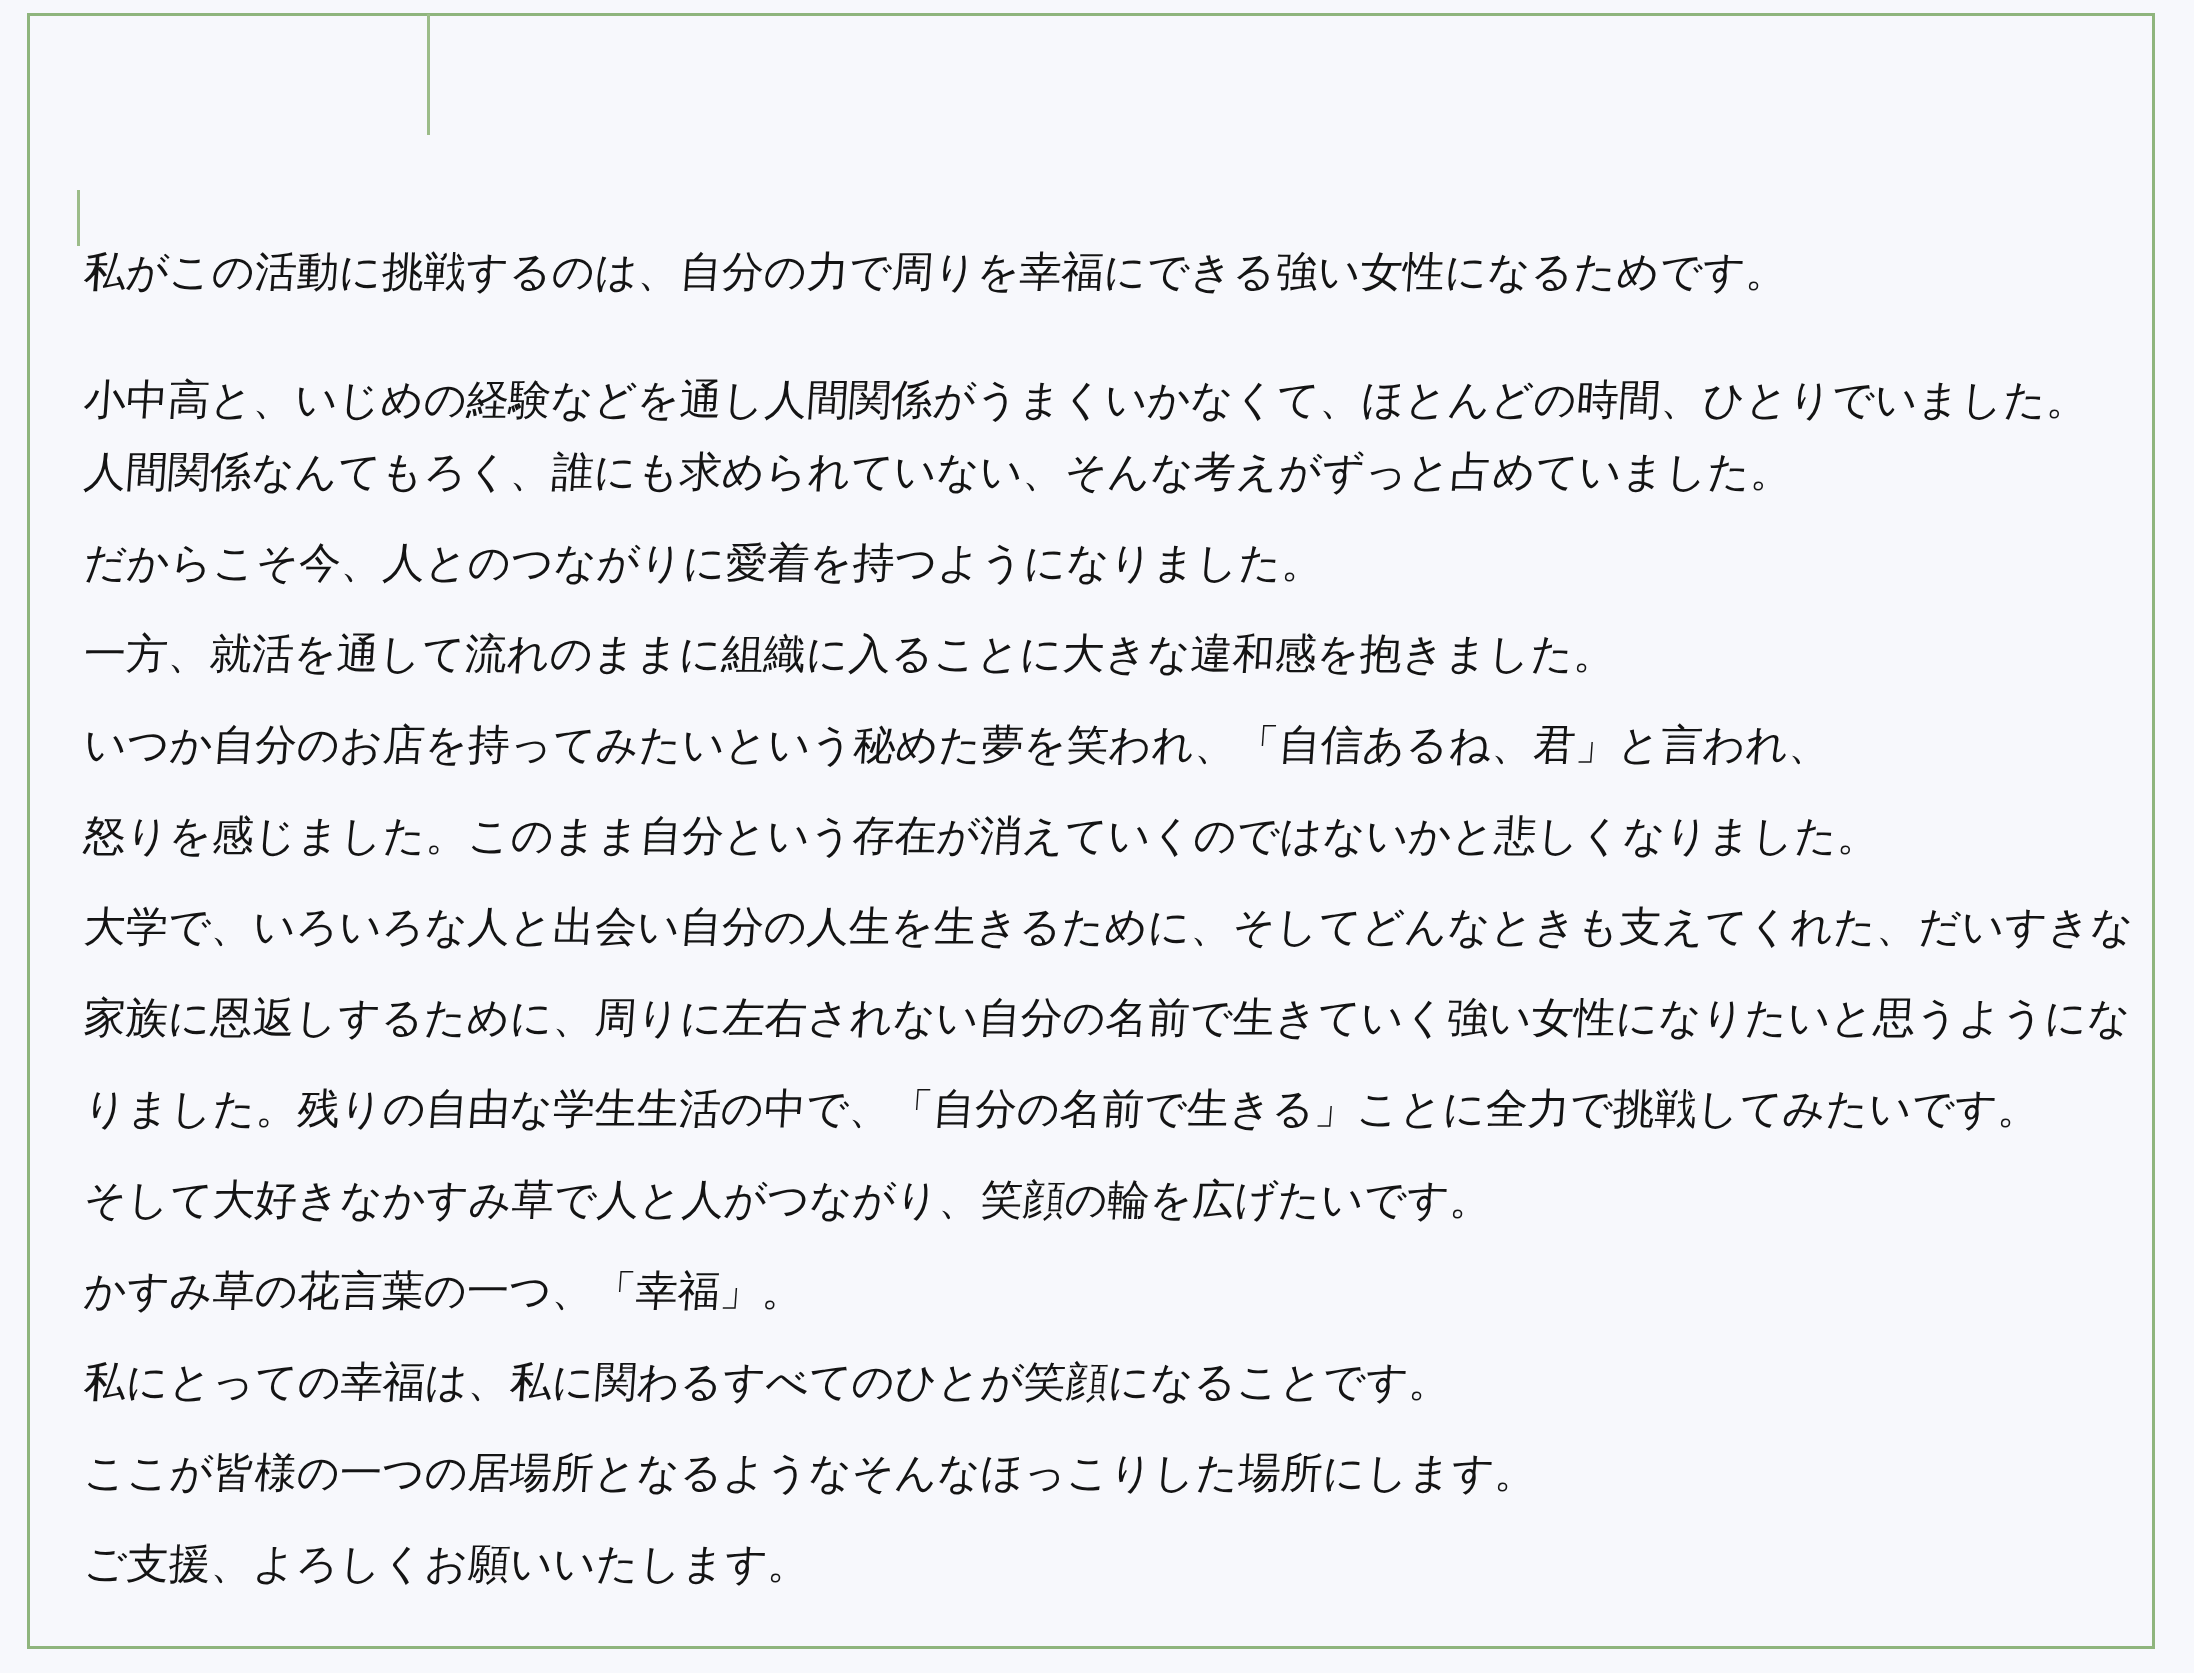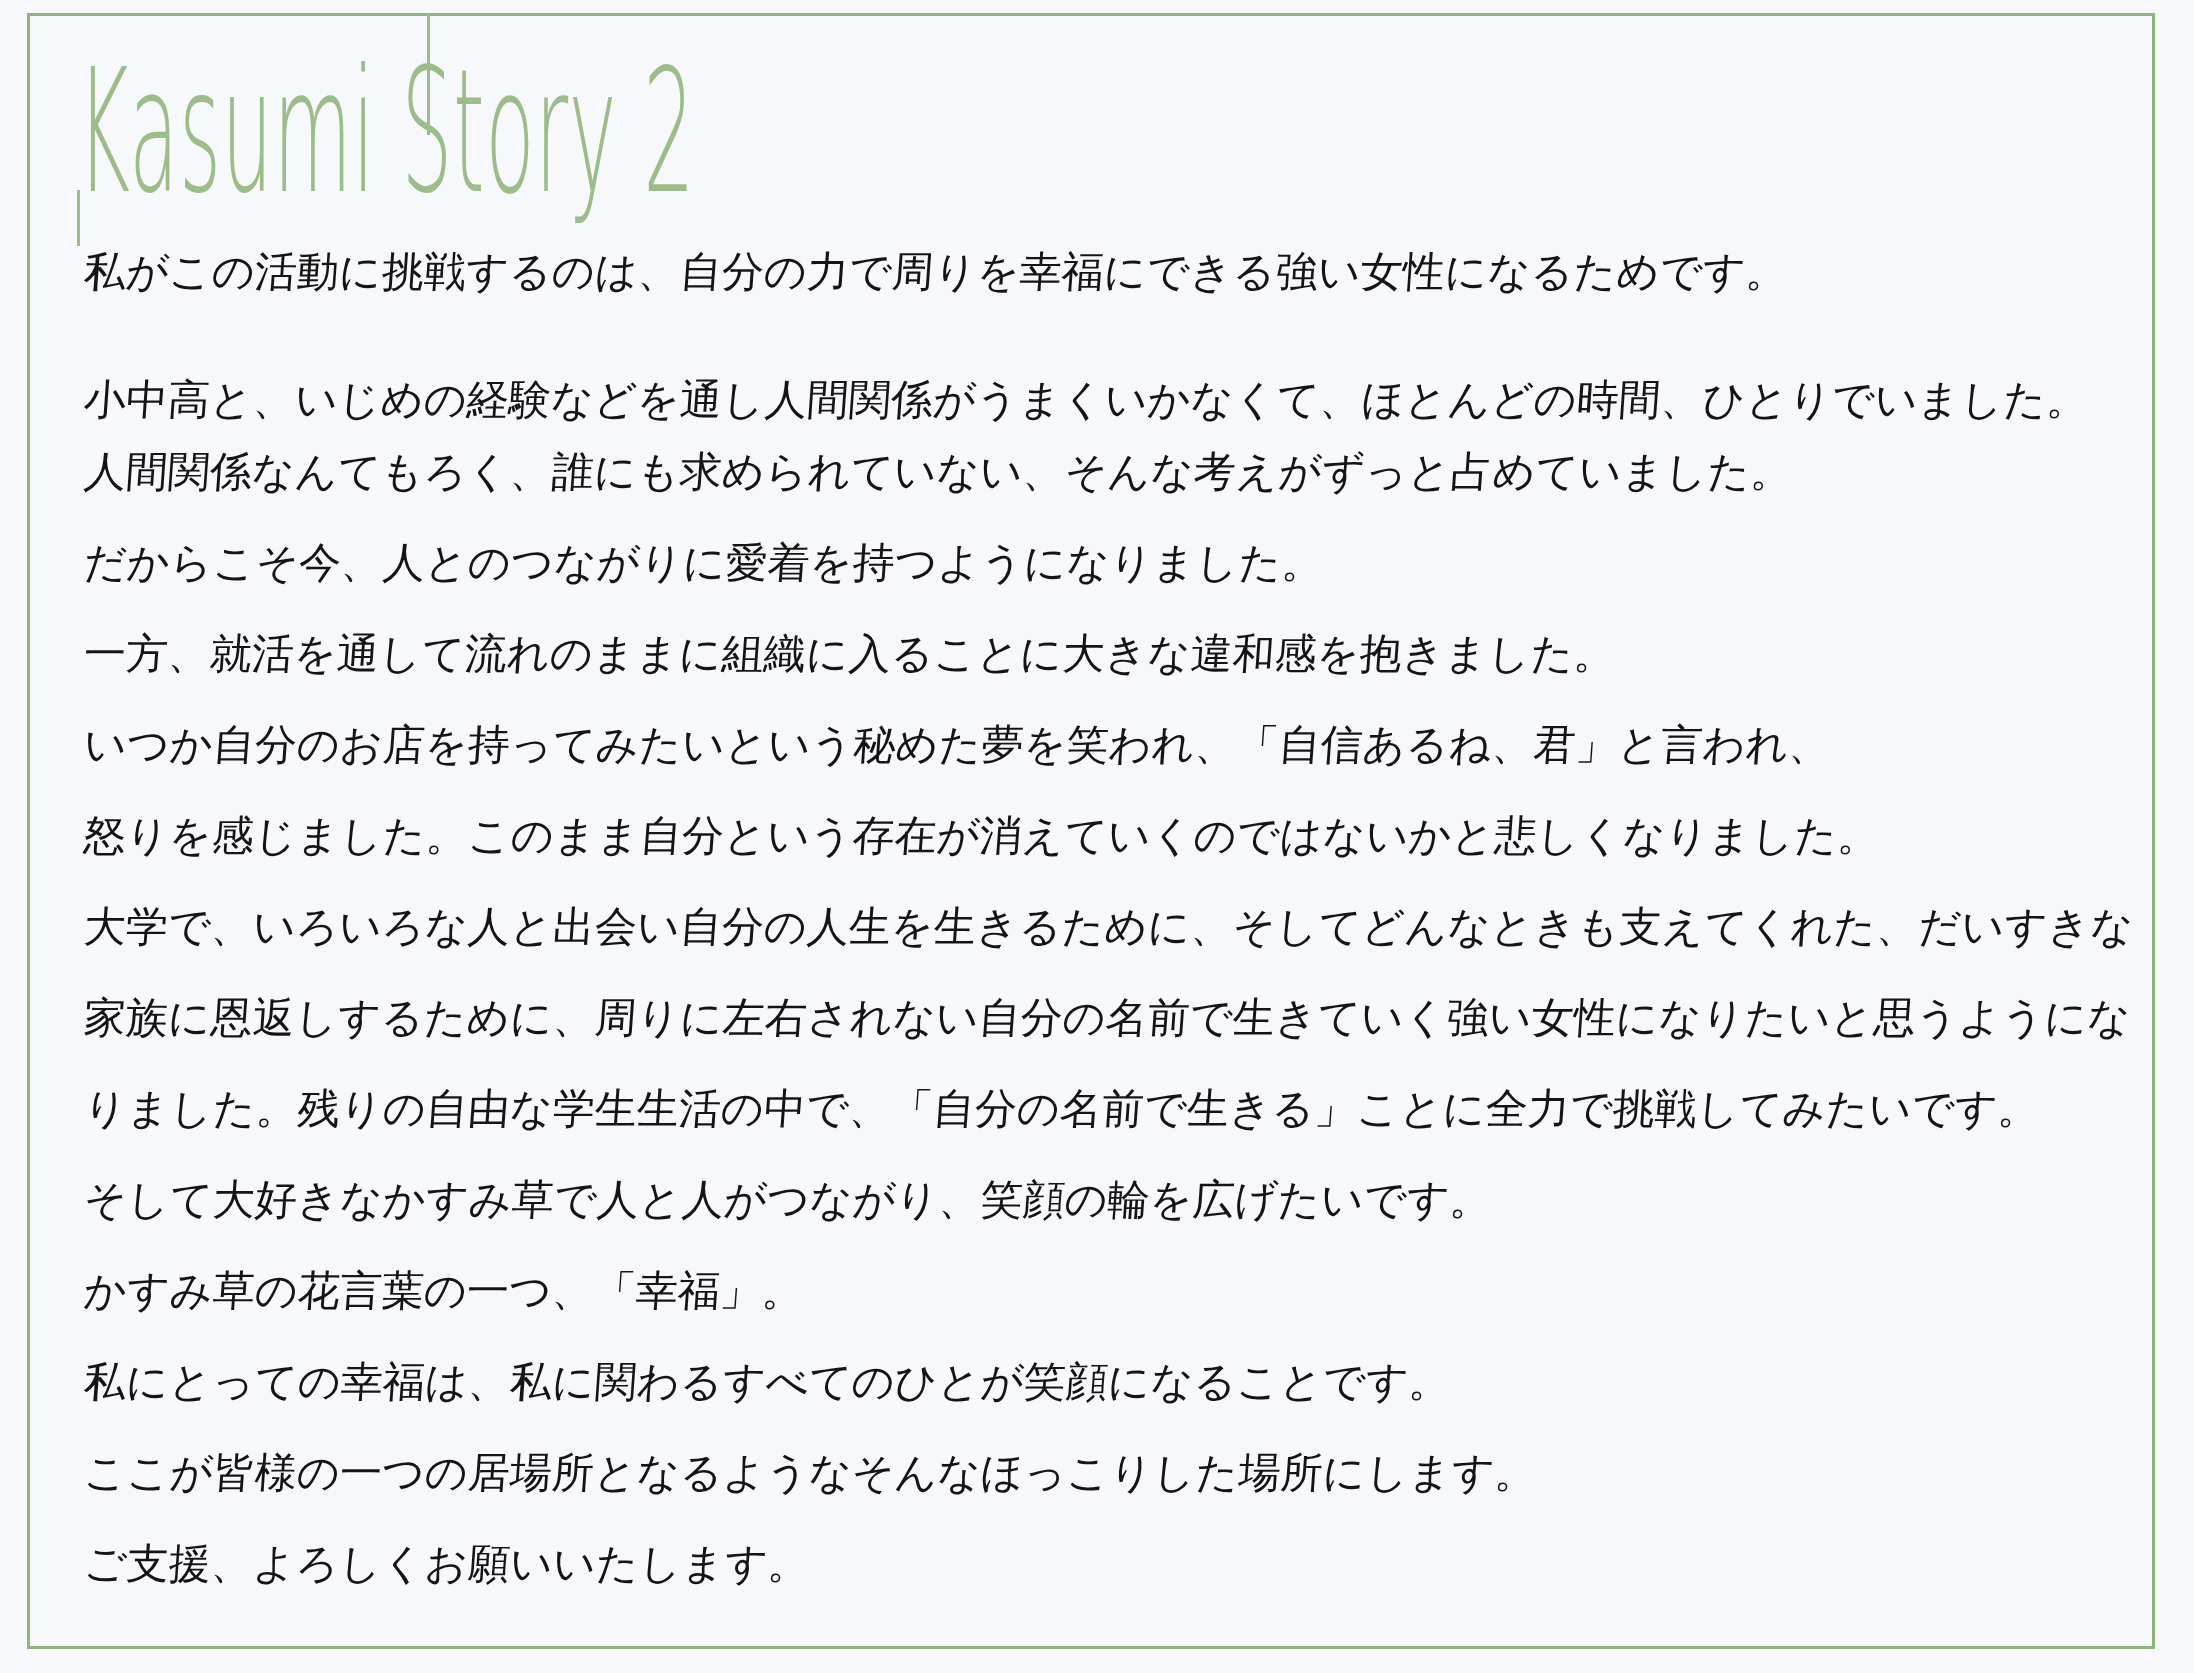--- a/index.html
+++ b/index.html
@@ -78,23 +78,20 @@
 <body>
 
 <div class="page">
 
   <div class="frame"></div>
 
   <div class="deco-line deco-t" style="background: rgb(156, 188, 137);"></div>
 
   <div class="deco-line deco-k" style="background: rgb(156, 188, 137);"></div>
 
-  <div class="title-wrap">
-    <span class="title-text" style="color: rgb(156, 188, 137);">Kasumi Story 2</span>
-  </div>
 
   <div class="content">
     <div class="line">私がこの活動に挑戦するのは、自分の力で周りを幸福にできる強い女性になるためです。</div>
     <div class="line gap-before">小中高と、いじめの経験などを通し人間関係がうまくいかなくて、ほとんどの時間、ひとりでいました。</div>
     <div class="line pull-up">人間関係なんてもろく、誰にも求められていない、そんな考えがずっと占めていました。</div>
     <div class="line">だからこそ今、人とのつながりに愛着を持つようになりました。</div>
     <div class="line">一方、就活を通して流れのままに組織に入ることに大きな違和感を抱きました。</div>
     <div class="line">いつか自分のお店を持ってみたいという秘めた夢を笑われ、「自信あるね、君」と言われ、</div>
     <div class="line">怒りを感じました。このまま自分という存在が消えていくのではないかと悲しくなりました。</div>
     <div class="line">大学で、いろいろな人と出会い自分の人生を生きるために、そしてどんなときも支えてくれた、だいすきな</div>

